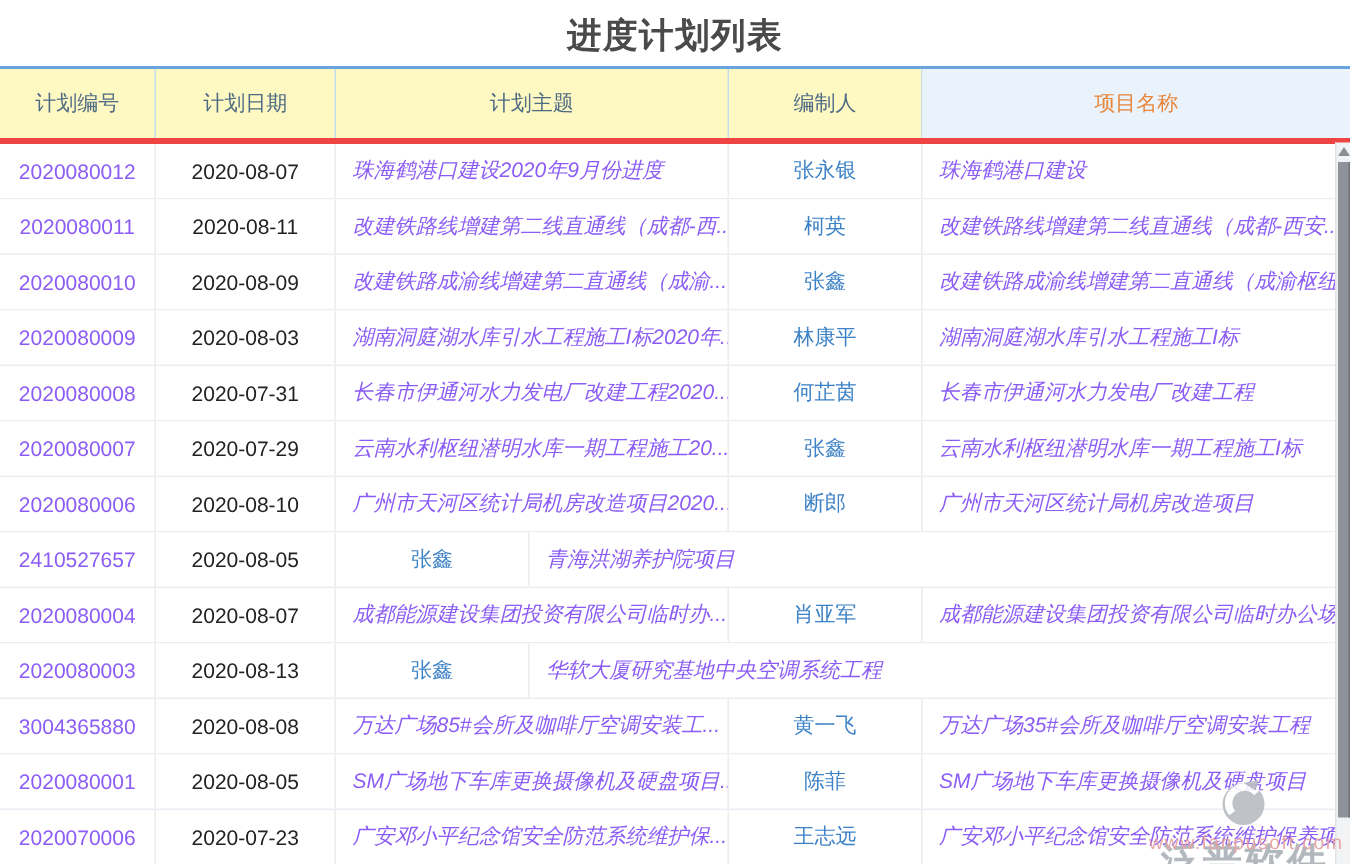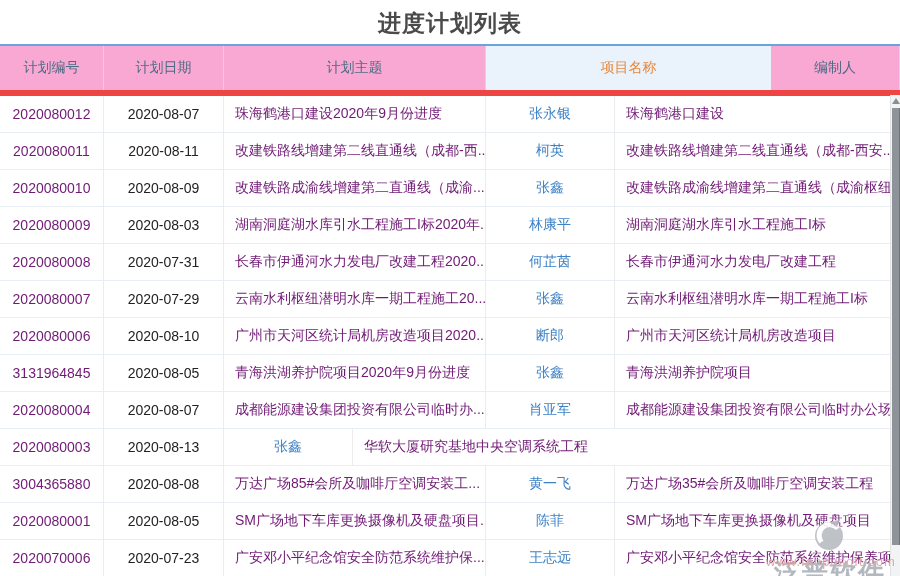--- a/index.html
+++ b/index.html
@@ -9,21 +9,21 @@
     font-family:"Liberation Sans","DejaVu Sans",sans-serif;
   }
   .page-title{
     margin:0;height:49px;box-sizing:border-box;padding-top:8px;
     text-align:center;font-size:23px;font-weight:bold;color:#4a4a4a;
     letter-spacing:1px;
   }
   .plan-table{position:absolute;top:44px;left:0;width:900px;}
   .thead{
     display:flex;height:52px;box-sizing:border-box;
-    background:#f9a8d4;border-top:2px solid #69a4de;border-bottom:6px solid #ef4444;justify-content:space-between;
+    background:#fef9c3;border-top:2px solid #69a4de;border-bottom:4px solid #ef4444;justify-content:space-between;
   }
   .th{
     display:flex;align-items:center;justify-content:center;
     font-size:14px;color:#4e6b84;box-sizing:border-box;
     border-right:1px solid #c6dbee;overflow:hidden;white-space:nowrap;
   }
   .th.c5{border-right:none;background:#eaf3fc;color:#e7873c;}
   .c1{width:104px;}
   .c2{width:120px;}
   .c3{width:262px;}
@@ -32,22 +32,22 @@
   .row{
     display:flex;height:37px;box-sizing:border-box;background:#ffffff;
     border-bottom:1px solid #e9eef4;
   }
   .cell{
     display:flex;align-items:center;font-size:14px;box-sizing:border-box;
     border-right:1px solid #ececec;overflow:hidden;white-space:nowrap;
   }
   .cell.c5{border-right:none;}
   .center{justify-content:center;}
-  .leftpad{padding-left:11px;}
-  .link{color:#701a75;text-decoration:none;cursor:pointer;}
+  .leftpad{padding-left:11px;font-style:italic;}
+  .link{color:#8b5cf6;text-decoration:none;cursor:pointer;}
   .blue-text{color:#3d82c6;}
   .date-text{color:#222222;}
   
   .scrollbar{
     position:absolute;top:95px;right:0;width:10px;height:481px;
     background:#f2f3f4;border-left:1px solid #e2e2e2;box-sizing:border-box;
   }
   .sb-arrow{
     width:0;height:0;margin:3px auto 0;
     border-left:4px solid transparent;border-right:4px solid transparent;
@@ -76,22 +76,22 @@
 </head>
 <body>
 
 <h1 class="page-title">进度计划列表</h1>
 
 <div class="plan-table">
   <div class="thead">
     <div class="th c1">计划编号</div>
     <div class="th c2">计划日期</div>
     <div class="th c3">计划主题</div>
+    <div class="th c4">编制人</div>
     <div class="th c5">项目名称</div>
-    <div class="th c4">编制人</div>
   </div>
   <div class="tbody" id="tbody">
       <div class="row">
         <a class="cell c1 center link">2020080012</a>
         <div class="cell c2 center date-text">2020-08-07</div>
         <a class="cell c3 leftpad link">珠海鹤港口建设2020年9月份进度</a>
         <div class="cell c4 center blue-text">张永银</div>
         <a class="cell c5 leftpad link">珠海鹤港口建设</a>
       </div>
       <div class="row">
@@ -130,23 +130,22 @@
         <a class="cell c5 leftpad link">云南水利枢纽潜明水库一期工程施工I标</a>
       </div>
       <div class="row">
         <a class="cell c1 center link">2020080006</a>
         <div class="cell c2 center date-text">2020-08-10</div>
         <a class="cell c3 leftpad link">广州市天河区统计局机房改造项目2020...</a>
         <div class="cell c4 center blue-text">断郎</div>
         <a class="cell c5 leftpad link">广州市天河区统计局机房改造项目</a>
       </div>
       <div class="row">
-        <a class="cell c1 center link">3131964845</a>
+        <a class="cell c1 center link">2410527657</a>
         <div class="cell c2 center date-text">2020-08-05</div>
-        <a class="cell c3 leftpad link">青海洪湖养护院项目2020年9月份进度</a>
         <div class="cell c4 center blue-text">张鑫</div>
         <a class="cell c5 leftpad link">青海洪湖养护院项目</a>
       </div>
       <div class="row">
         <a class="cell c1 center link">2020080004</a>
         <div class="cell c2 center date-text">2020-08-07</div>
         <a class="cell c3 leftpad link">成都能源建设集团投资有限公司临时办...</a>
         <div class="cell c4 center blue-text">肖亚军</div>
         <a class="cell c5 leftpad link">成都能源建设集团投资有限公司临时办公场...</a>
       </div>

